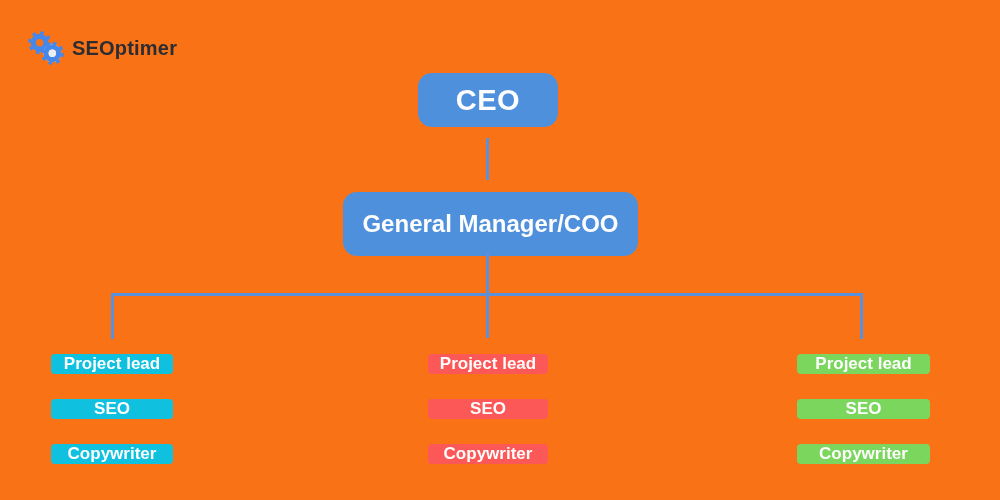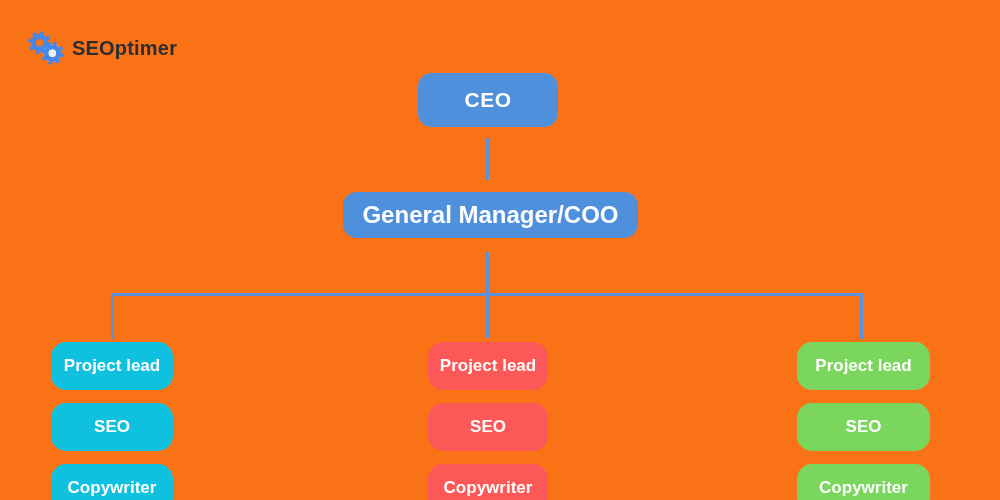--- a/index.html
+++ b/index.html
@@ -32,26 +32,26 @@
     display: flex;
     align-items: center;
     justify-content: center;
     color: #fdfdfd;
     font-weight: 700;
     border-radius: 14px;
   }
   .node-ceo {
     left: 418px; top: 73px;
     width: 140px; height: 54px;
-    font-size: 21px;
+    font-size: 29px;
     letter-spacing: 0.5px;
   }
   .node-manager {
     left: 343px; top: 192px;
-    width: 295px; height: 46px;
+    width: 295px; height: 64px;
     font-size: 24px;
   }
   .connector {
     position: absolute;
   }
   .v-ceo-manager   { left: 486px; top: 138px; width: 3px;  height: 42px; }
   .v-manager-rail  { left: 486px; top: 252px; width: 3px;  height: 86px; }
   .h-rail          { left: 111px; top: 293px; width: 752px; height: 3px; }
   .v-drop-left     { left: 111px; top: 293px; width: 3px;  height: 46px; }
   .v-drop-right    { left: 860px; top: 293px; width: 3px;  height: 46px; }
@@ -59,28 +59,29 @@
     position: absolute;
     top: 342px;
     display: flex;
     flex-direction: column;
     gap: 13px;
   }
   .team-col-1 { left: 51px;  width: 122px; }
   .team-col-2 { left: 428px; width: 120px; }
   .team-col-3 { left: 797px; width: 133px; }
   .role-box {
-    height: 48px;
-    border-radius: 15px;
+    height: 20px;
+    border-radius: 4px;
     display: flex;
     align-items: center;
     justify-content: center;
     color: #fdfdfd;
     font-weight: 700;
     font-size: 17px;
+    margin-top: 12px;
   }
 </style>
 </head>
 <body>
 
 <div class="stage" style="background-color: #f97316;">
 
   <div class="logo">
     <svg width="38" height="38" viewBox="0 0 36 36">
       <g>

